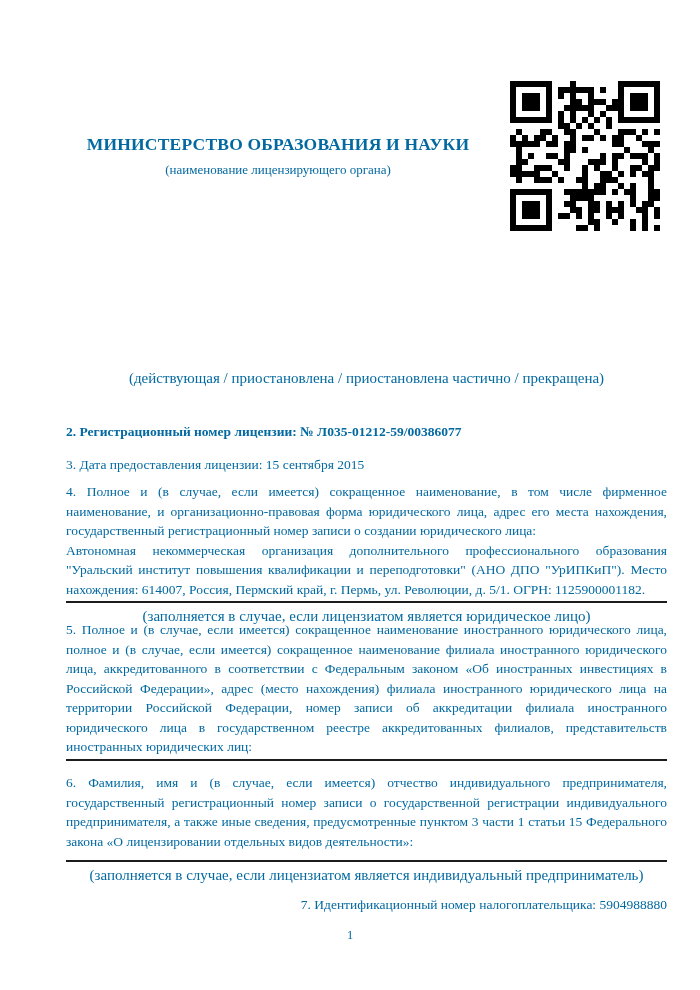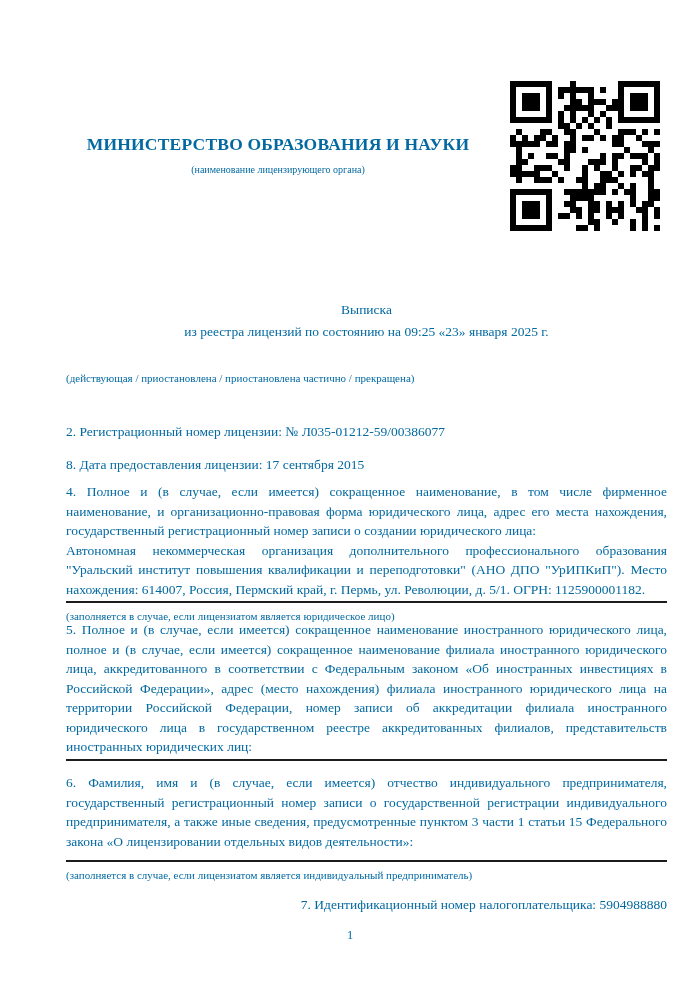--- a/index.html
+++ b/index.html
@@ -29,21 +29,21 @@
     width: 424px;
     text-align: center;
   }
   .ministry {
     font-weight: bold;
     font-size: 17.5px;
     line-height: 27px;
     letter-spacing: 0.2px;
   }
   .header-caption {
-    font-size: 10px;
+    font-size: 13px;
     line-height: 13px;
     margin-top: 5px;
   }
   .title-block {
     position: absolute;
     left: 66px;
     top: 299px;
     width: 601px;
     text-align: center;
     font-size: 13.5px;
@@ -52,37 +52,37 @@
   .content {
     position: absolute;
     left: 66px;
     top: 368px;
     width: 601px;
     font-size: 13.5px;
     line-height: 19.5px;
   }
   .group { position: absolute; left: 0; width: 601px; }
   .g1 { top: 3px; }
-  .g2 { top: 54px; }
+  .g2 { top: 54px; font-weight: bold; }
   .g3 { top: 87px; }
   .g4 { top: 114px; }
   .g5 { top: 252px; }
   .g6 { top: 405px; }
   .g7 { top: 527px; text-align: right; }
   .jpara { text-align: justify; }
   .rule {
     height: 2px;
     background: #1c1c1c;
     margin-top: 2px;
   }
   .rule-gap { margin-top: 9px; }
   .small-caption {
-    font-size: 11px;
+    font-size: 15px;
     line-height: 14px;
-    text-align: left;
+    text-align: center;
   }
   .mt3 { margin-top: 6px; }
   .page-number {
     position: absolute;
     left: 0;
     top: 928px;
     width: 700px;
     text-align: center;
     font-size: 12.5px;
   }
@@ -399,37 +399,33 @@
         </svg></div>
   </div>
 
   <div class="header">
     <div class="ministry">
       <div>МИНИСТЕРСТВО ОБРАЗОВАНИЯ И НАУКИ</div>
     </div>
     <div class="header-caption">(наименование лицензирующего органа)</div>
   </div>
 
-  <div class="title-block">
-    <div>Выписка</div>
-    <div>из реестра лицензий по состоянию на 09:25 «23» января 2025 г.</div>
-  </div>
 
   <div class="content">
 
     <div class="group g1">
       <div class="small-caption">(действующая / приостановлена / приостановлена частично / прекращена)</div>
     </div>
 
     <div class="group g2">
       <div>2. Регистрационный номер лицензии: № Л035-01212-59/00386077</div>
     </div>
 
     <div class="group g3">
-      <div>8. Дата предоставления лицензии: 17 сентября 2015</div>
+      <div>3. Дата предоставления лицензии: 15 сентября 2015</div>
     </div>
 
     <div class="group g4">
       <div class="jpara">4. Полное и (в случае, если имеется) сокращенное наименование, в том числе фирменное наименование, и организационно-правовая форма юридического лица, адрес его места нахождения, государственный регистрационный номер записи о создании юридического лица:</div>
       <div class="jpara">Автономная некоммерческая организация дополнительного профессионального образования "Уральский институт повышения квалификации и переподготовки" (АНО ДПО "УрИПКиП"). Место нахождения: 614007, Россия, Пермский край, г. Пермь, ул. Революции, д. 5/1. ОГРН: 1125900001182.</div>
       <div class="rule"></div>
       <div class="small-caption mt3">(заполняется в случае, если лицензиатом является юридическое лицо)</div>
     </div>
 
     <div class="group g5">

